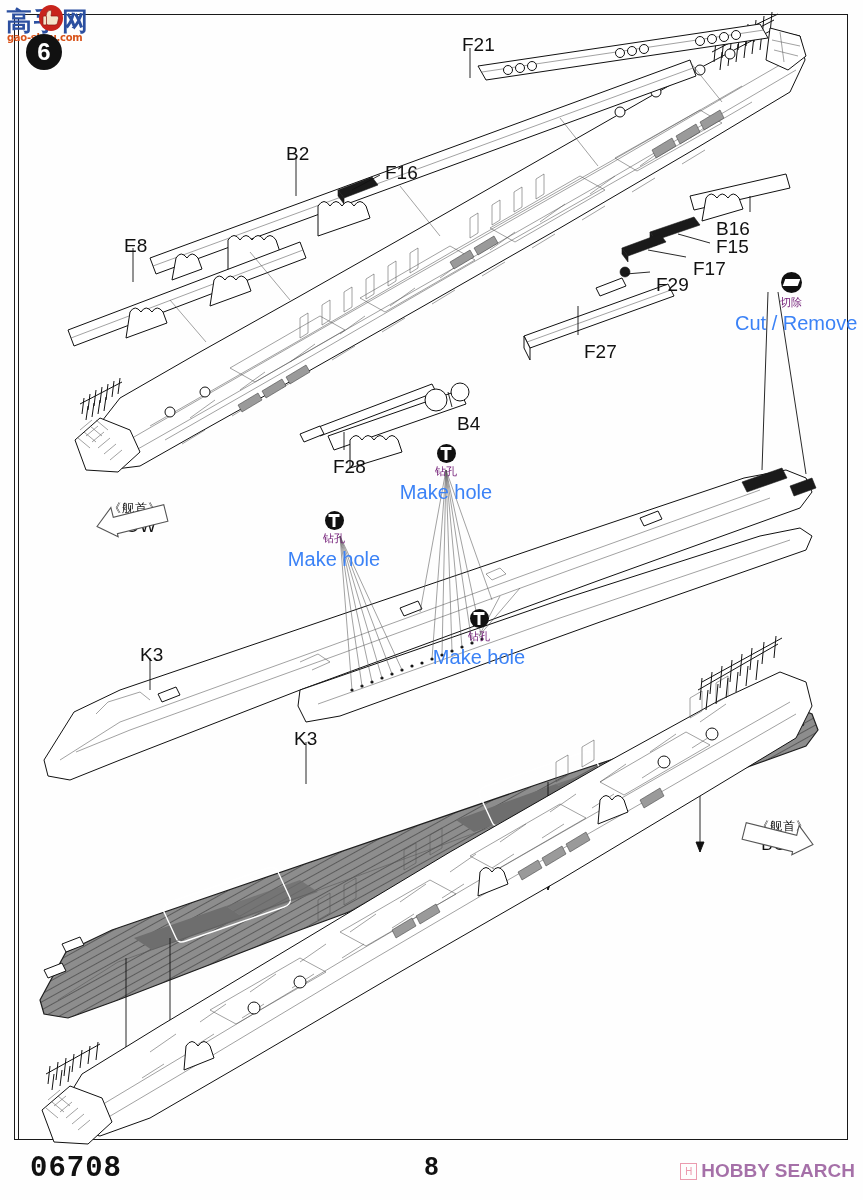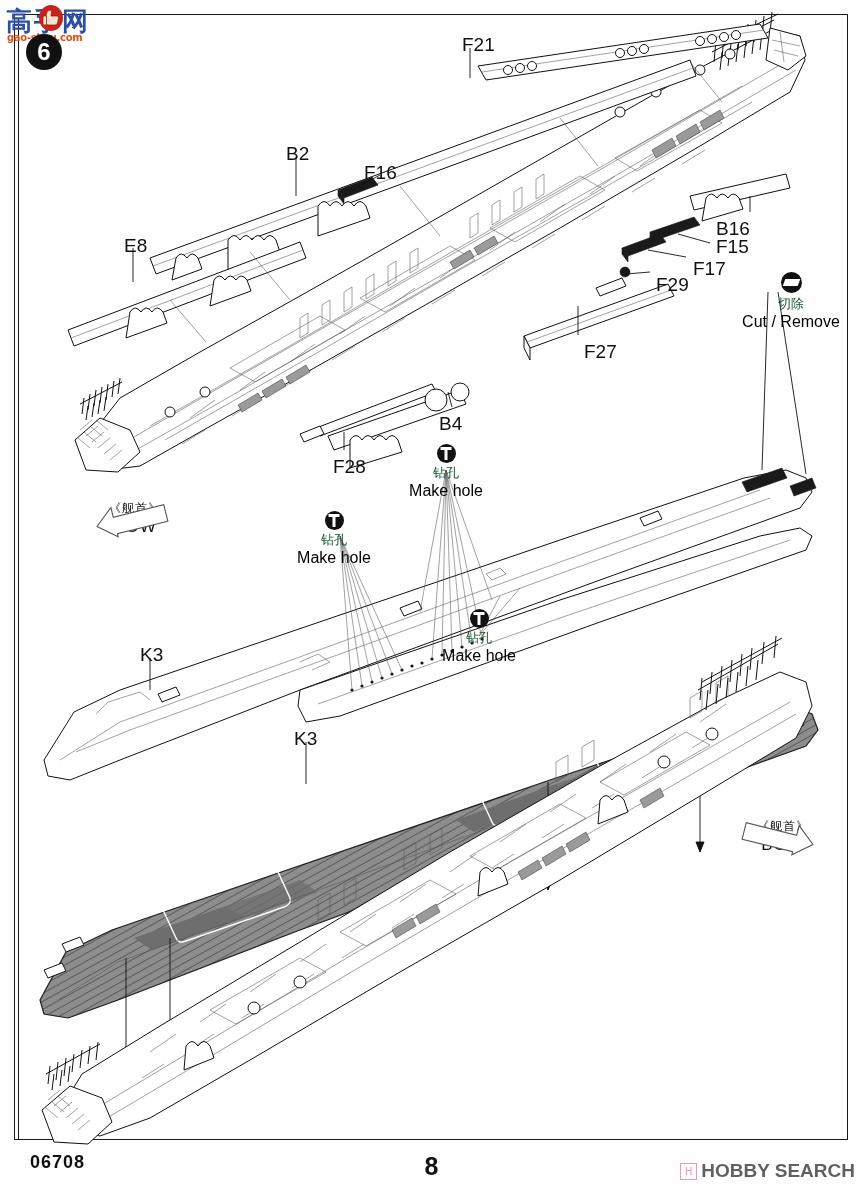--- a/index.html
+++ b/index.html
@@ -26,45 +26,45 @@
   .step-badge{position:absolute;left:26px;top:34px;width:36px;height:36px;border-radius:50%;
         background:#111;color:#fff;font-size:24px;font-weight:bold;
         display:flex;align-items:center;justify-content:center;font-family:"Liberation Sans",sans-serif;}
 
   
   .lbl{position:absolute;font-size:19px;font-weight:500;color:#111;white-space:nowrap;
        font-family:"Liberation Sans",sans-serif;text-align:right;}
 
   
   .anno{position:absolute;text-align:center;white-space:nowrap;}
-  .anno .cjk{font-size:13px;font-family:"DejaVu Sans",sans-serif;color:#14532d;line-height:1.25;}
-  .anno .en{font-size:16px;color:#000000;line-height:1.3;font-family:"Liberation Sans",sans-serif;}
+  .anno .cjk{font-size:11px;font-family:"DejaVu Sans",sans-serif;color:#701a75;line-height:1.25;}
+  .anno .en{font-size:20px;color:#3b82f6;line-height:1.3;font-family:"Liberation Sans",sans-serif;}
   .ico-drill{width:19px;height:19px;border-radius:50%;background:#111;margin:0 auto 2px;position:relative;}
   .ico-drill::before{content:"";position:absolute;left:50%;top:3px;transform:translateX(-50%);
       width:11px;height:3px;background:#fff;}
   .ico-drill::after{content:"";position:absolute;left:50%;top:5px;transform:translateX(-50%);
       width:3px;height:11px;background:#fff;}
   .ico-cut{width:21px;height:21px;border-radius:50%;background:#111;margin:0 auto 3px;position:relative;}
   .ico-cut::before{content:"";position:absolute;left:3px;top:7px;width:15px;height:7px;
       background:#fff;transform:skewX(-20deg);}
 
   
   .bow{position:absolute;text-align:center;}
   .bow .cjk{font-size:12px;font-family:"DejaVu Sans",sans-serif;letter-spacing:1px;}
   .bow .en{font-size:17px;letter-spacing:1px;font-family:"Liberation Sans",sans-serif;}
 
   
-  .kitno{position:absolute;left:30px;top:1152px;font-size:18px;font-weight:bold;
-         letter-spacing:1px;font-family:Liberation Sans, sans-serif;}
+  .kitno{position:absolute;left:30px;top:1152px;font-size:29px;font-weight:bold;
+         letter-spacing:1px;font-family:Liberation Mono, monospace;}
   .pageno{position:absolute;left:0;right:0;top:1152px;text-align:center;font-size:25px;
           font-weight:bold;font-family:"Liberation Sans",sans-serif;}
   .hs{position:absolute;right:8px;top:1160px;display:flex;align-items:center;gap:4px;opacity:.62;}
   .hs-mark{width:15px;height:15px;border:1.6px solid #e0607f;color:#e0607f;font-size:10px;
        display:flex;align-items:center;justify-content:center;font-family:"DejaVu Sans",sans-serif;}
-  .hs-txt{font-size:19px;font-weight:bold;color:#000000;letter-spacing:0px;
+  .hs-txt{font-size:19px;font-weight:bold;color:#701a75;letter-spacing:0px;
        font-family:"Liberation Sans",sans-serif;}
 
   svg{position:absolute;left:0;top:0;overflow:visible;}
   .ln{stroke:#111;stroke-width:1;fill:none;}
   .thin{stroke:#555;stroke-width:.55;fill:none;}
   .lead{stroke:#111;stroke-width:.9;fill:none;}
   .fillw{fill:#fff;stroke:#111;stroke-width:1;}
   .fillk{fill:#1a1a1a;stroke:#1a1a1a;stroke-width:.6;}
   .fillg{fill:#9a9a9a;stroke:#333;stroke-width:.5;}
   .deckdark{fill:#6e6e6e;stroke:none;}
@@ -507,28 +507,28 @@
           <path d="M46 1074 L100 1044"></path>
           <path d="M52 1090 L54 1074 M60 1086 L62 1070 M68 1082 L70 1066"></path>
         </g>
       </g>
     </g>
 
   </svg>
 
   <div class="lbl" style="left:462px;top:34px">F21</div>
   <div class="lbl" style="left:286px;top:143px">B2</div>
-  <div class="lbl" style="left:364px;top:162px">F16</div>
+  <div class="lbl" style="left:385px;top:162px">F16</div>
   <div class="lbl" style="left:124px;top:235px">E8</div>
   <div class="lbl" style="left:716px;top:218px">B16</div>
   <div class="lbl" style="left:716px;top:236px">F15</div>
   <div class="lbl" style="left:693px;top:258px">F17</div>
   <div class="lbl" style="left:656px;top:274px">F29</div>
   <div class="lbl" style="left:584px;top:341px">F27</div>
-  <div class="lbl" style="left:439px;top:413px">B4</div>
+  <div class="lbl" style="left:457px;top:413px">B4</div>
   <div class="lbl" style="left:333px;top:456px">F28</div>
   <div class="lbl" style="left:140px;top:644px">K3</div>
   <div class="lbl" style="left:294px;top:728px">K3</div>
 
   <div class="anno" style="left:735px;top:272px;width:112px">
     <div class="ico-cut"></div>
     <div class="cjk">切除</div>
     <div class="en">Cut / Remove</div>
   </div>
 

